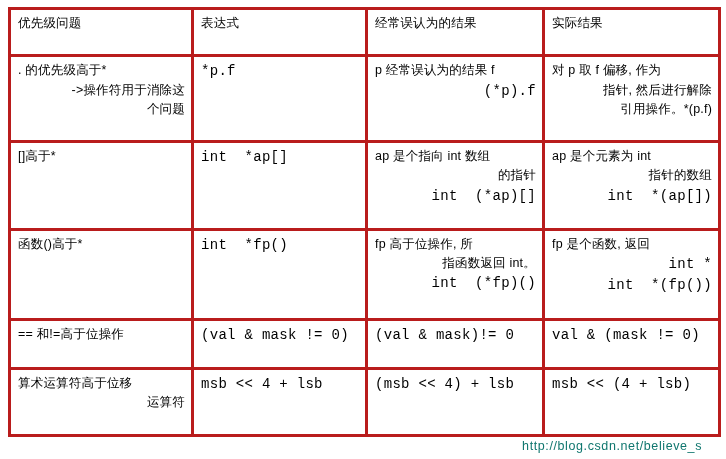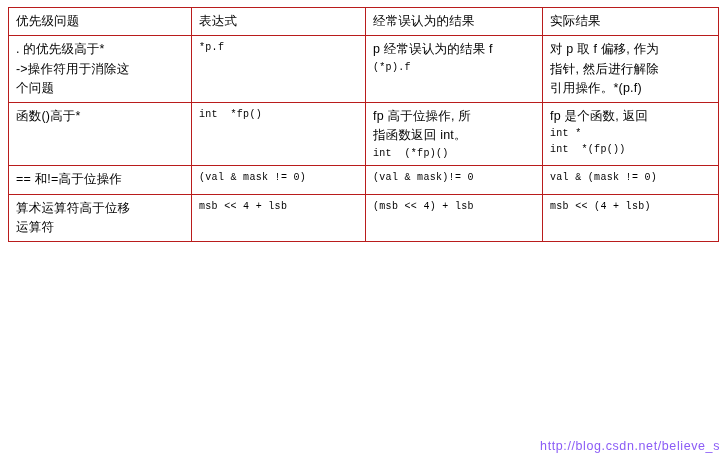--- a/index.html
+++ b/index.html
@@ -20,52 +20,52 @@
     left: 8px;
     top: 7px;
     width: 710px;
   }
   table.priority-table {
     border-collapse: collapse;
     table-layout: fixed;
     width: 710px;
   }
   table.priority-table td {
-    border: 1px solid #b91c1c;
+    border: 3px solid #b91c1c;
     vertical-align: top;
-    padding: 5px 6px 5px 7px;
+    padding: 5px 6px 22px 7px;
     line-height: 1.38;
   }
   
   col.c0 { width: 183px; }
   col.c1 { width: 174px; }
   col.c2 { width: 177px; }
   col.c3 { width: 176px; }
 
   .cn {
     font-family: "Liberation Sans", sans-serif;
     font-size: 12.5px;
     letter-spacing: 0.2px;
   }
   .mono {
     font-family: "Liberation Mono", monospace;
-    font-size: 10px;
+    font-size: 14px;
     letter-spacing: 0.3px;
   }
   .line { display: block; white-space: pre-wrap; }
-  .line + .line { margin-top: 2px; }
+  .line + .line { margin-top: 2px; text-align: right; }
 
   
   #watermark {
     position: absolute;
-    right: 6px;
+    right: 24px;
     bottom: 6px;
     font-family: "Liberation Sans", sans-serif;
     font-size: 12.5px;
-    color: #8b5cf6;
+    color: #0f766e;
     letter-spacing: 0.6px;
     white-space: nowrap;
     pointer-events: none;
   }
 </style>
 </head>
 <body>
 
 <div id="table-wrap">
   <table class="priority-table">
@@ -96,20 +96,38 @@
           <span class="line">p 经常误认为的结果 f</span>
           <span class="line mono">(*p).f</span>
         </td>
         <td class="cn">
           <span class="line">对 p 取 f 偏移, 作为</span>
           <span class="line">指针, 然后进行解除</span>
           <span class="line">引用操作。*(p.f)</span>
         </td>
       </tr>
 
+      <tr>
+        <td class="cn">
+          <span class="line">[]高于*</span>
+        </td>
+        <td class="mono">
+          <span class="line">int  *ap[]</span>
+        </td>
+        <td class="cn">
+          <span class="line">ap 是个指向 int 数组</span>
+          <span class="line">的指针</span>
+          <span class="line mono">int  (*ap)[]</span>
+        </td>
+        <td class="cn">
+          <span class="line">ap 是个元素为 int</span>
+          <span class="line">指针的数组</span>
+          <span class="line mono">int  *(ap[])</span>
+        </td>
+      </tr>
 
       <tr>
         <td class="cn">
           <span class="line">函数()高于*</span>
         </td>
         <td class="mono">
           <span class="line">int  *fp()</span>
         </td>
         <td class="cn">
           <span class="line">fp 高于位操作, 所</span>

